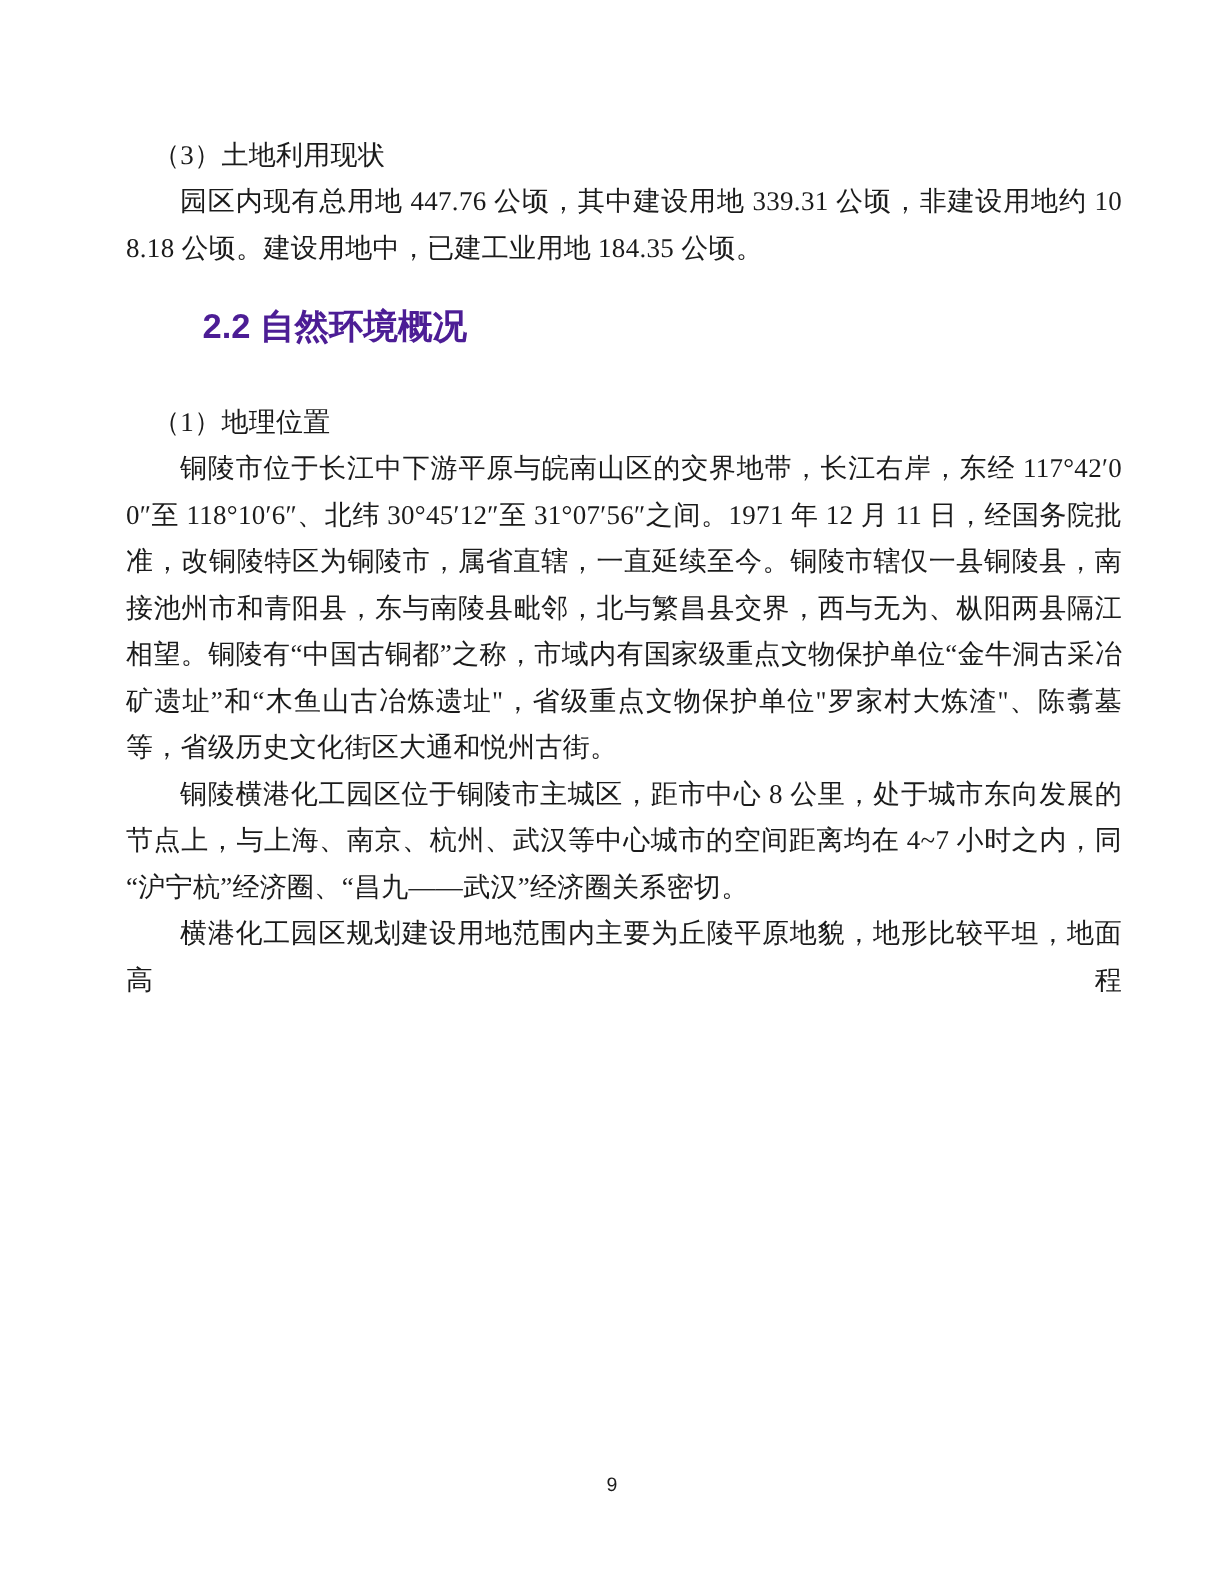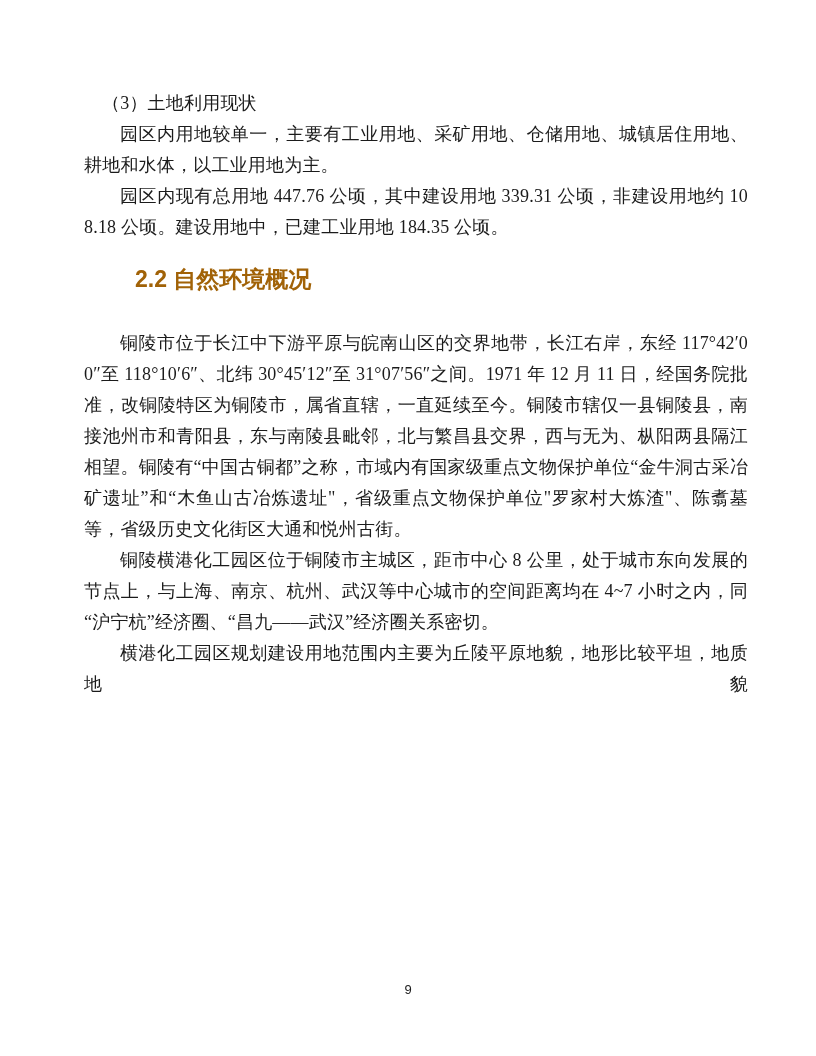--- a/index.html
+++ b/index.html
@@ -38,21 +38,21 @@
     text-indent: 1em;
   }
   p.continued {
     text-align-last: justify;
   }
   h2.section-heading {
     font-family: "Liberation Sans", "DejaVu Sans", sans-serif;
     font-weight: 700;
     font-size: 23px;
     line-height: 30px;
-    color: #a16207;
+    color: #4c1d95;
     margin: 21px 0 34px 51px;
   }
   .page-number {
     position: absolute;
     left: 0;
     right: 0;
     top: 980px;
     text-align: center;
     font-size: 13px;
     line-height: 20px;
@@ -61,32 +61,32 @@
   }
 </style>
 </head>
 <body>
 
 <div class="page">
   <div class="content">
 
     <p class="subhead">（3）土地利用现状</p>
 
-    <p class="para">园区内用地较单一，主要有工业用地、采矿用地、仓储用地、城镇居住用地、耕地和水体，以工业用地为主。</p>
 
     <p class="para">园区内现有总用地 447.76 公顷，其中建设用地 339.31 公顷，非建设用地约 108.18 公顷。建设用地中，已建工业用地 184.35 公顷。</p>
 
     <h2 class="section-heading">2.2 自然环境概况</h2>
 
+    <p class="subhead">（1）地理位置</p>
 
     <p class="para">铜陵市位于长江中下游平原与皖南山区的交界地带，长江右岸，东经 117°42′00″至 118°10′6″、北纬 30°45′12″至 31°07′56″之间。1971 年 12 月 11 日，经国务院批准，改铜陵特区为铜陵市，属省直辖，一直延续至今。铜陵市辖仅一县铜陵县，南接池州市和青阳县，东与南陵县毗邻，北与繁昌县交界，西与无为、枞阳两县隔江相望。铜陵有“中国古铜都”之称，市域内有国家级重点文物保护单位“金牛洞古采冶矿遗址”和“木鱼山古冶炼遗址"，省级重点文物保护单位"罗家村大炼渣"、陈翥墓等，省级历史文化街区大通和悦州古街。</p>
 
     <p class="para">铜陵横港化工园区位于铜陵市主城区，距市中心 8 公里，处于城市东向发展的节点上，与上海、南京、杭州、武汉等中心城市的空间距离均在 4~7 小时之内，同“沪宁杭”经济圈、“昌九——武汉”经济圈关系密切。</p>
 
 
 
 
-    <p class="para continued">横港化工园区规划建设用地范围内主要为丘陵平原地貌，地形比较平坦，地质地貌</p>
+    <p class="para continued">横港化工园区规划建设用地范围内主要为丘陵平原地貌，地形比较平坦，地面高程</p>
 
   </div>
 
   <div class="page-number">9</div>
 </div>
 
 </body></html>

